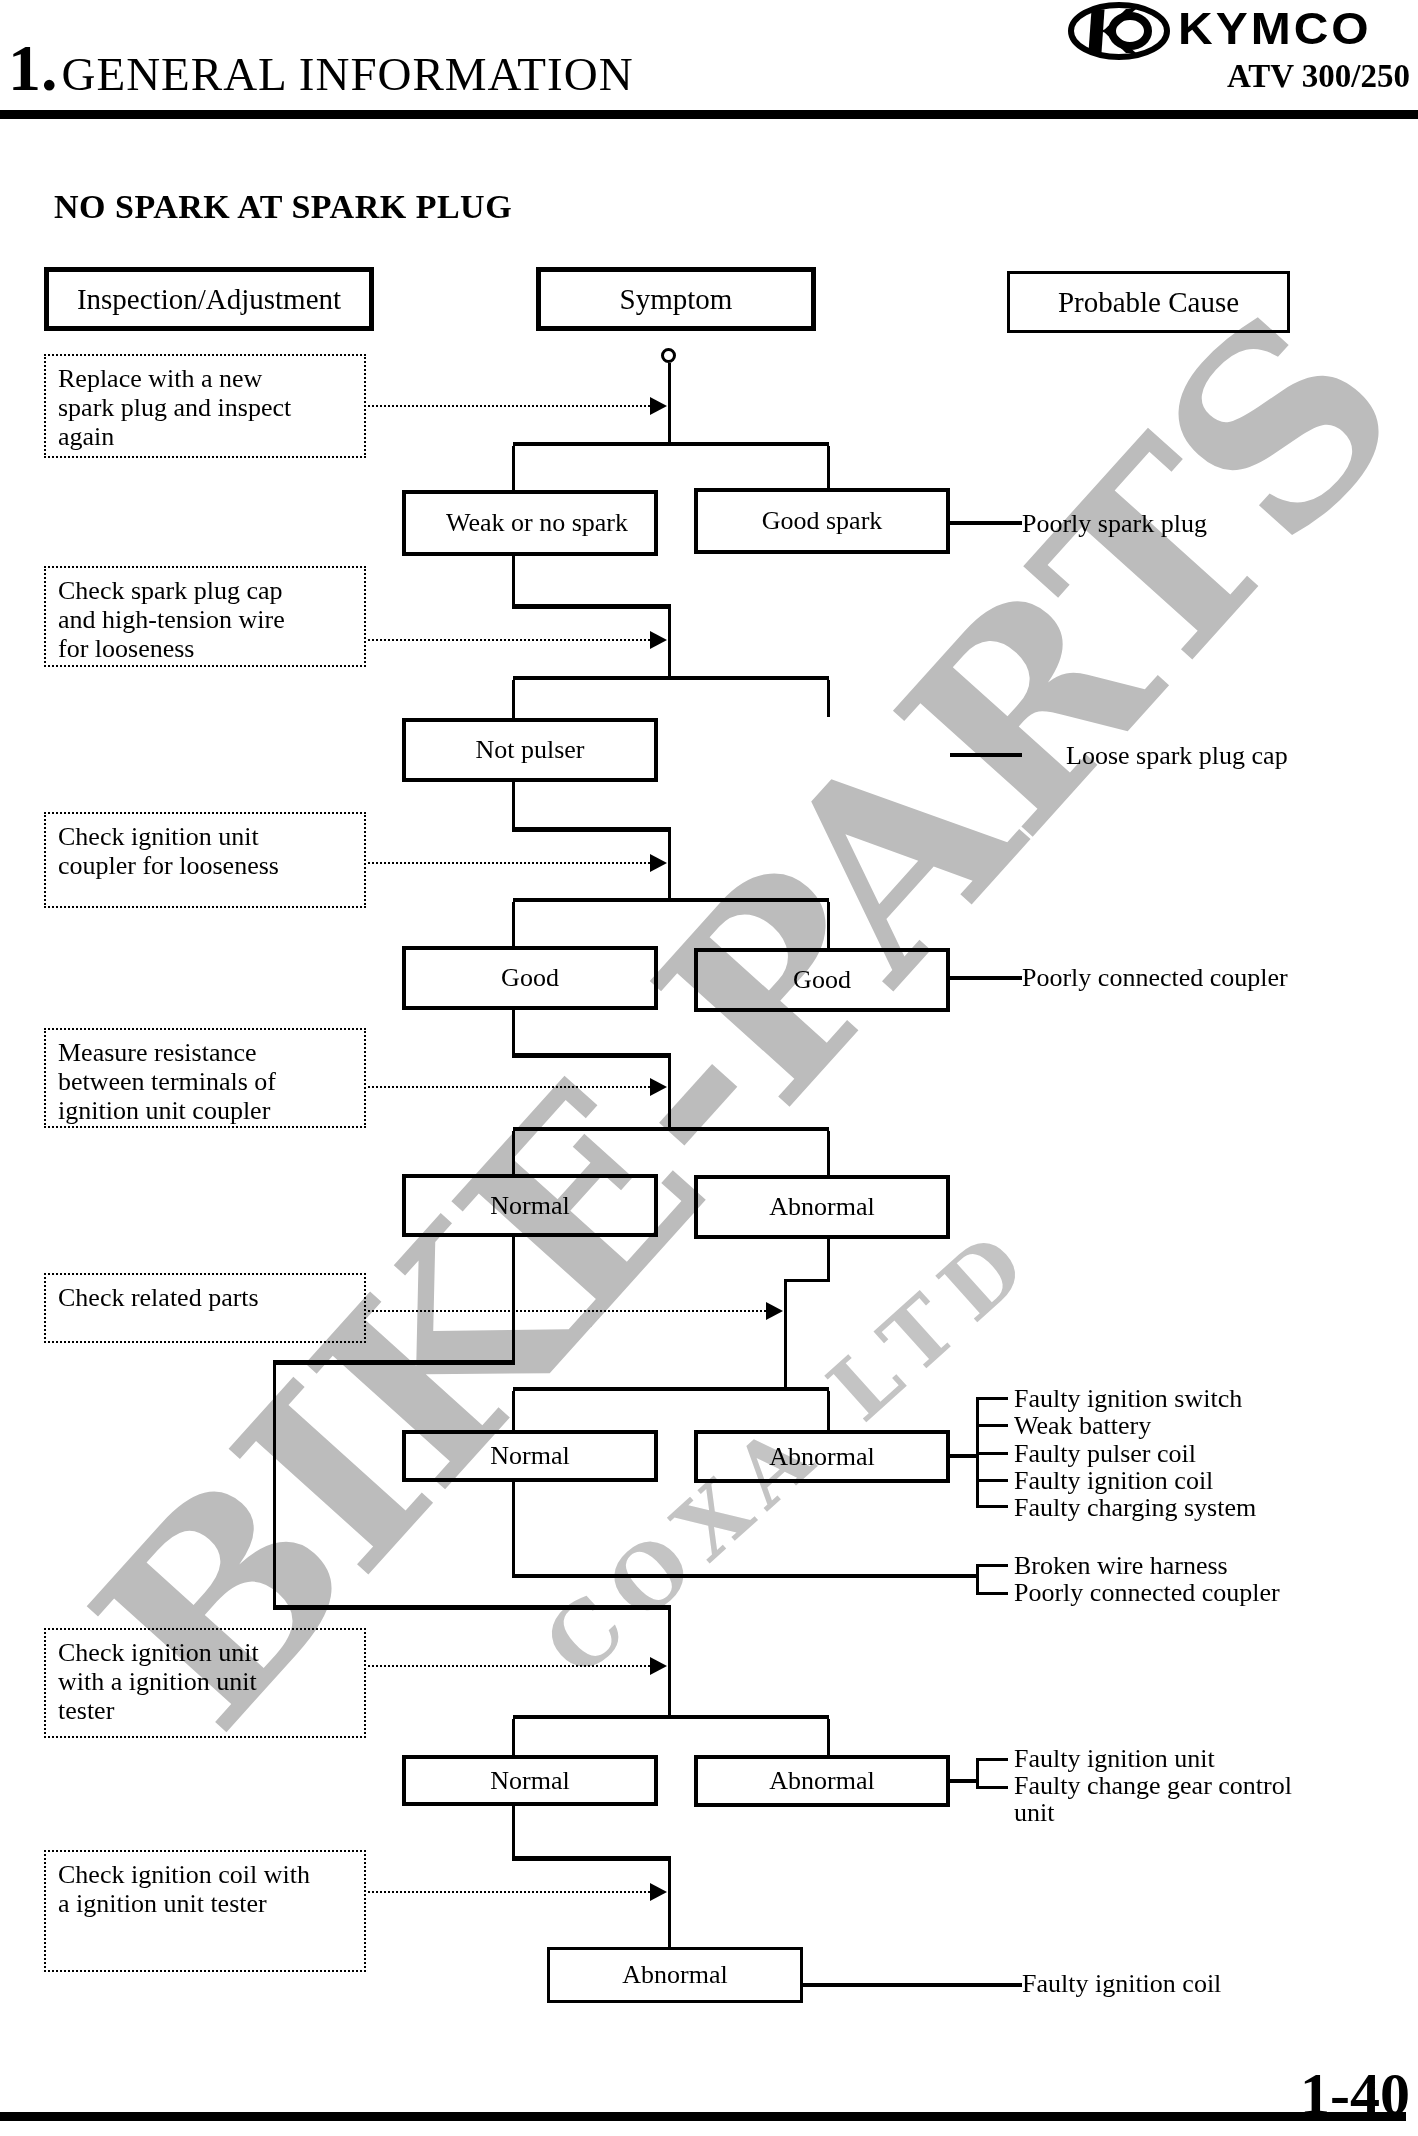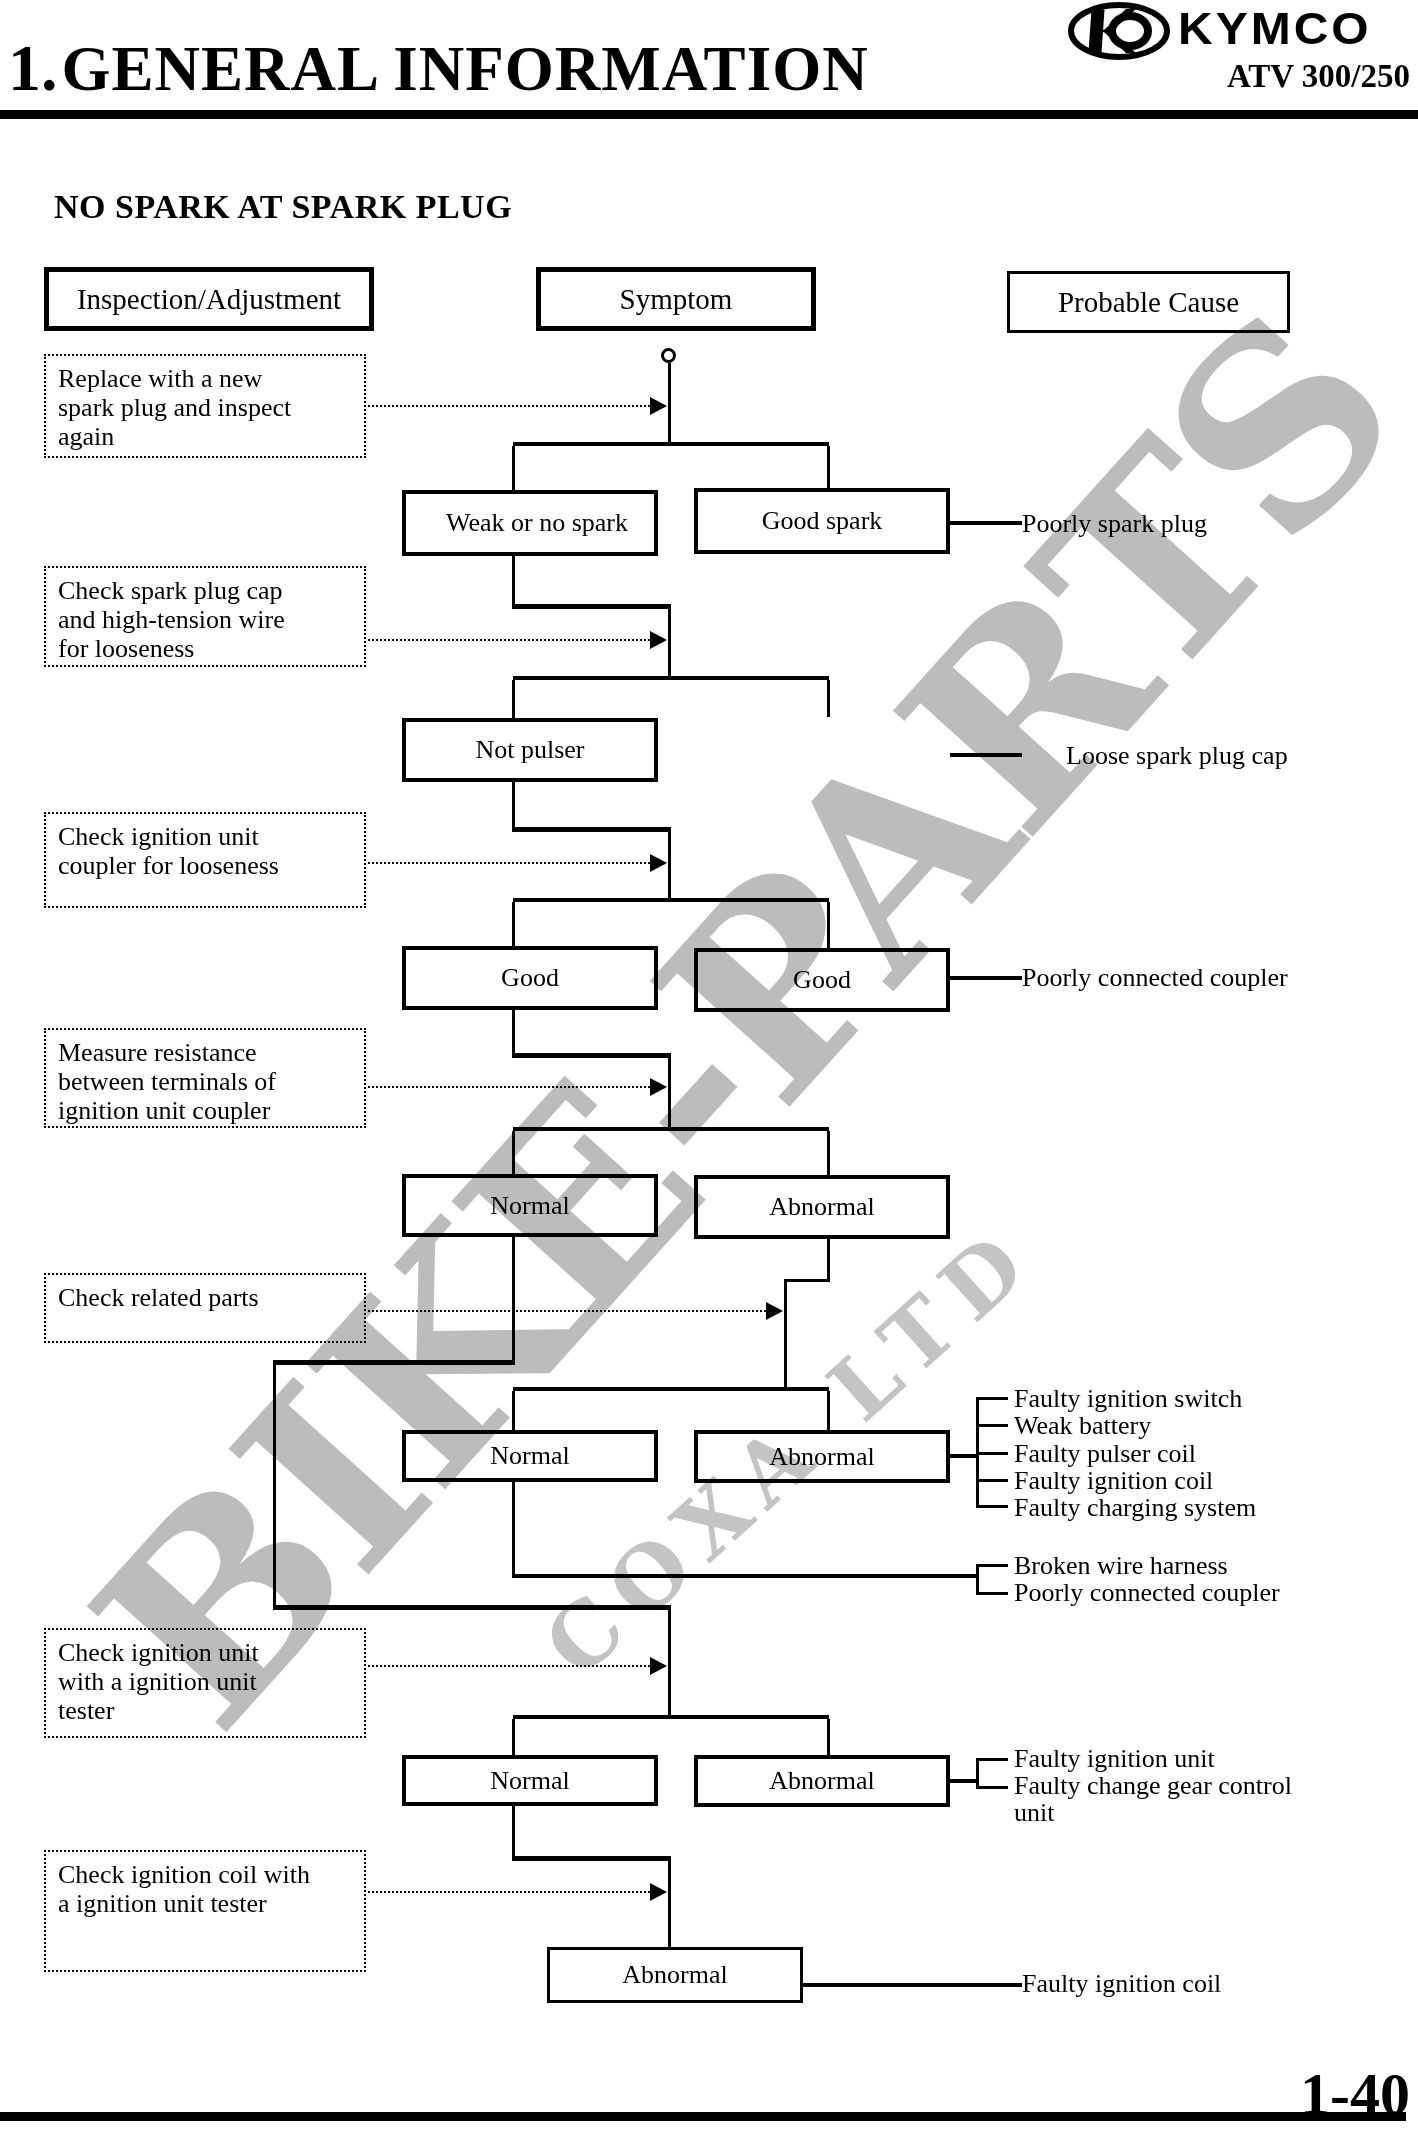--- a/index.html
+++ b/index.html
@@ -5,21 +5,21 @@
   html,body{margin:0;padding:0;background:#888;}
   #page{
     position:relative;width:1418px;height:2136px;margin:0 auto;
     background:#ffffff;overflow:hidden;
     font-family:"Liberation Serif",serif;color:#000;
   }
   .abs{position:absolute;}
   
   #chapter-line{left:8px;top:30px;white-space:nowrap;}
   #chapter-line .num{font-size:66px;font-weight:bold;}
-  #chapter-line .ttl{font-size:63px;font-weight:bold;letter-spacing:1px;}
+  #chapter-line .ttl{font-size:47px;font-weight:normal;letter-spacing:1px;}
   #brand-word{left:1178px;top:4px;font-family:"Liberation Sans",sans-serif;
     font-size:48px;font-weight:900;letter-spacing:3px;transform:scaleY(0.92);transform-origin:top left;}
   #model-label{left:1150px;top:58px;width:260px;text-align:right;font-size:33px;font-weight:bold;}
   .rule{background:#000;}
   
   #section-title{left:54px;top:188px;font-size:34px;font-weight:bold;letter-spacing:0.5px;}
   
   .hbox{border:5px solid #000;display:flex;align-items:center;justify-content:center;
     font-size:29px;box-sizing:border-box;background:transparent;}
   .hbox.thin{border-width:3px;}

